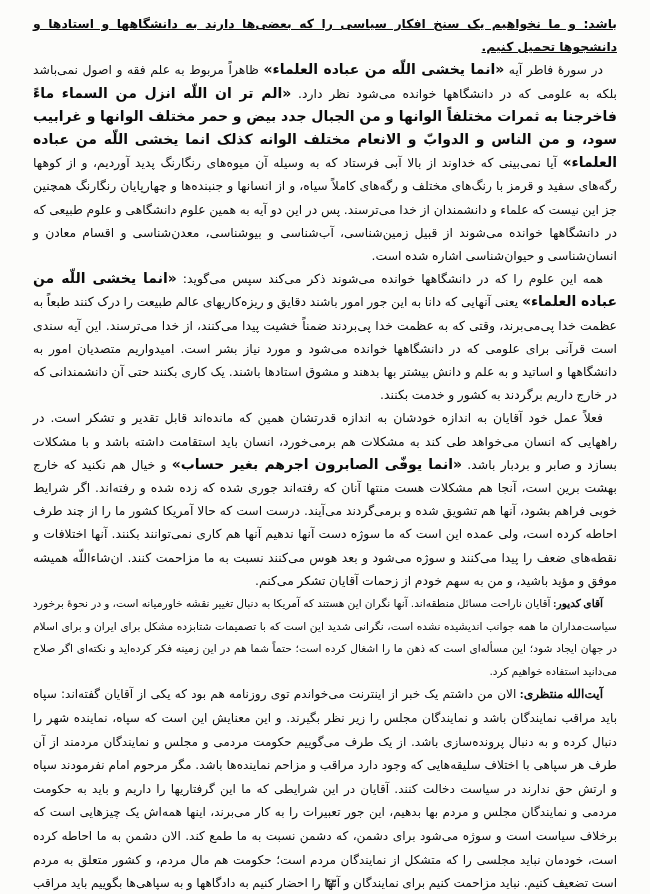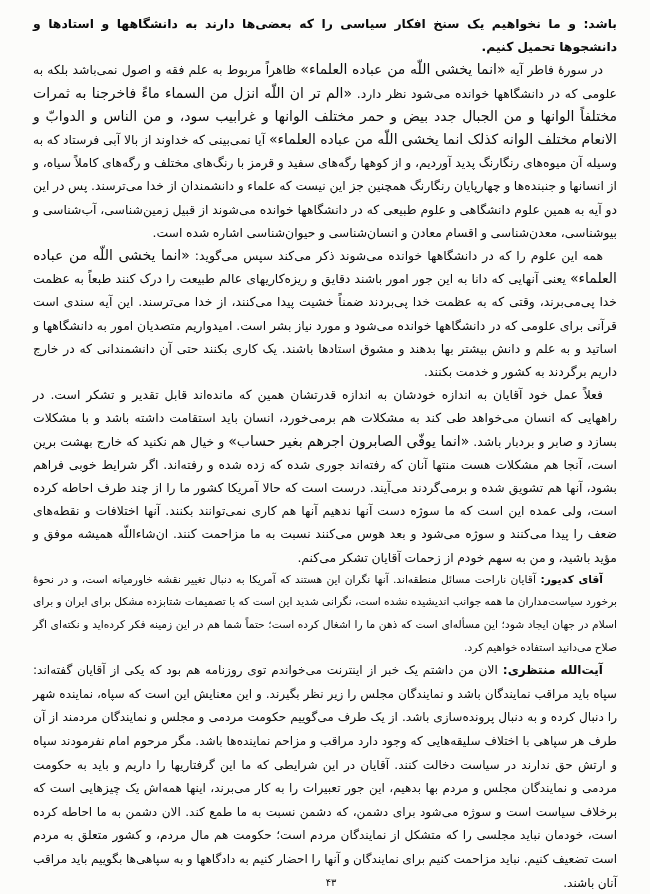--- a/index.html
+++ b/index.html
@@ -18,25 +18,25 @@
     padding:12px 33px 26px 33px;
   }
   .para{
     margin:0;
     text-align:justify;
     word-spacing:-0.4px;
   }
   .para.main{font-size:12.4px;line-height:23.2px;}
   .para.answer{font-size:12.1px;line-height:23.6px;}
   .para.small{font-size:10.7px;line-height:22.6px;}
-  .para.bold{font-weight:bold;}
+  .para.bold{font-weight:bold;text-decoration:underline;}
   .para.indent{text-indent:14px;}
   .seg-normal{font-weight:inherit;}
-  .seg-quran{font-weight:normal;font-size:1.13em;}
-  .seg-speaker{font-weight:bold;}
+  .seg-quran{font-weight:bold;font-size:1.13em;}
+  .seg-speaker{font-weight:bold;font-family:Liberation Serif, serif;}
   .footer{
     position:absolute;
     bottom:6px;left:0;right:0;
     text-align:center;
     font-size:10px;
     color:#111;
     direction:rtl;
     padding-left:12px;
   }
 </style>

